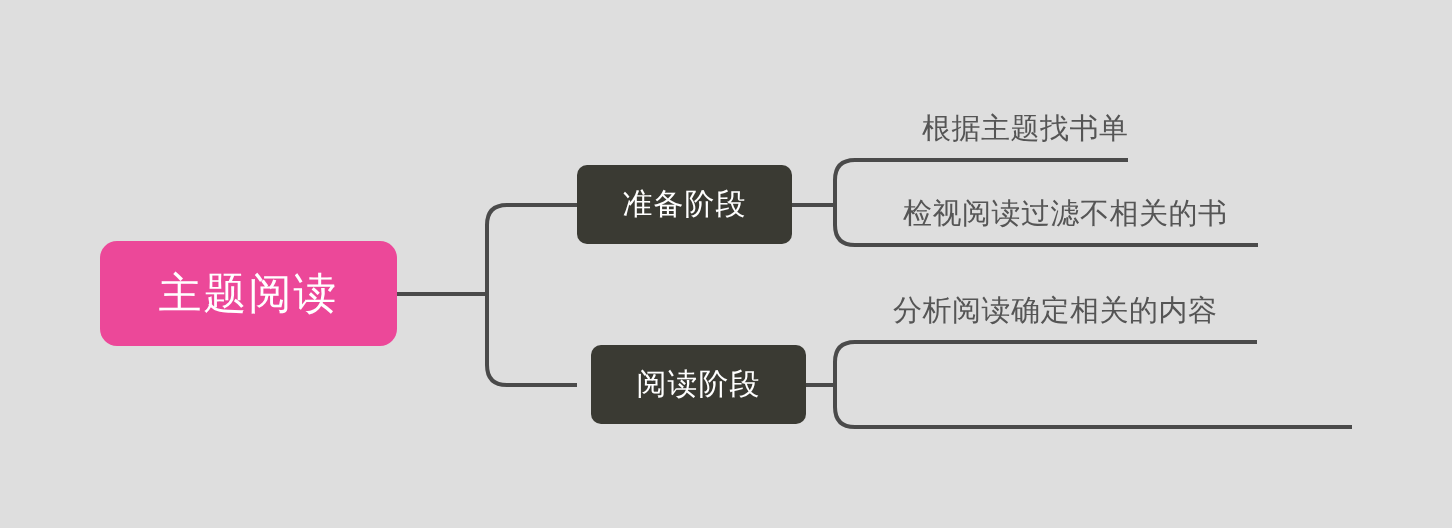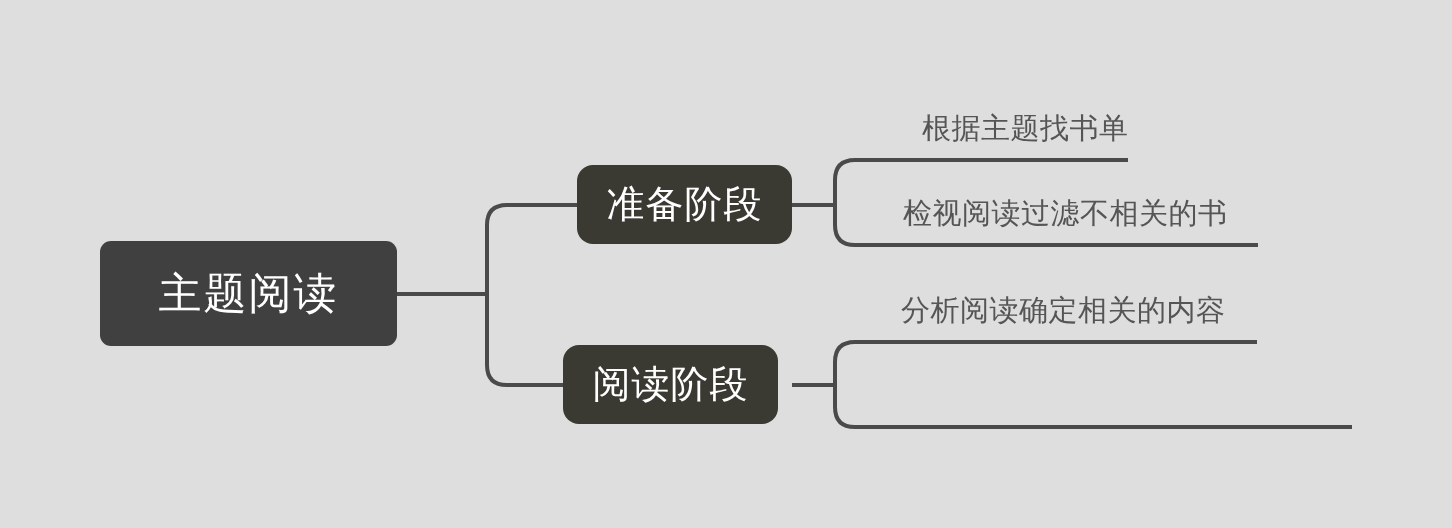--- a/index.html
+++ b/index.html
@@ -30,48 +30,48 @@
     display: flex;
     align-items: center;
     justify-content: center;
     box-sizing: border-box;
   }
   .node-root {
     left: 100px;
     top: 241px;
     width: 297px;
     height: 105px;
-    background: #404040;
-    border-radius: 11px;
+    background: #ec4899;
+    border-radius: 17px;
     color: #ffffff;
     font-size: 43px;
     letter-spacing: 2px;
   }
   .node-branch {
     width: 215px;
     height: 79px;
     background: #3a3a33;
-    border-radius: 16px;
+    border-radius: 10px;
     color: #ffffff;
-    font-size: 38px;
+    font-size: 30px;
     letter-spacing: 1px;
   }
   .node-branch-0 { left: 577px; top: 165px; }
-  .node-branch-1 { left: 563px; top: 345px; align-items: center; }
+  .node-branch-1 { left: 591px; top: 345px; align-items: center; }
 
   .leaf-label {
     position: absolute;
     color: #555555;
     font-size: 29px;
     white-space: nowrap;
     letter-spacing: 0.5px;
   }
   .leaf-0 { left: 922px; top: 109px; }
   .leaf-1 { left: 903px; top: 194px; }
-  .leaf-2 { left: 893px; top: 291px; margin-left: 8px; }
+  .leaf-2 { left: 893px; top: 291px; }
   .leaf-3 { left: 893px; top: 377px; }
 </style>
 </head>
 <body>
 
 <div id="mindmap">
 
   <svg class="connectors" viewBox="0 0 1452 528" width="1452" height="528" aria-hidden="true">
     <g fill="none" stroke="#4a4a4a" stroke-width="4" stroke-linecap="butt">
 

